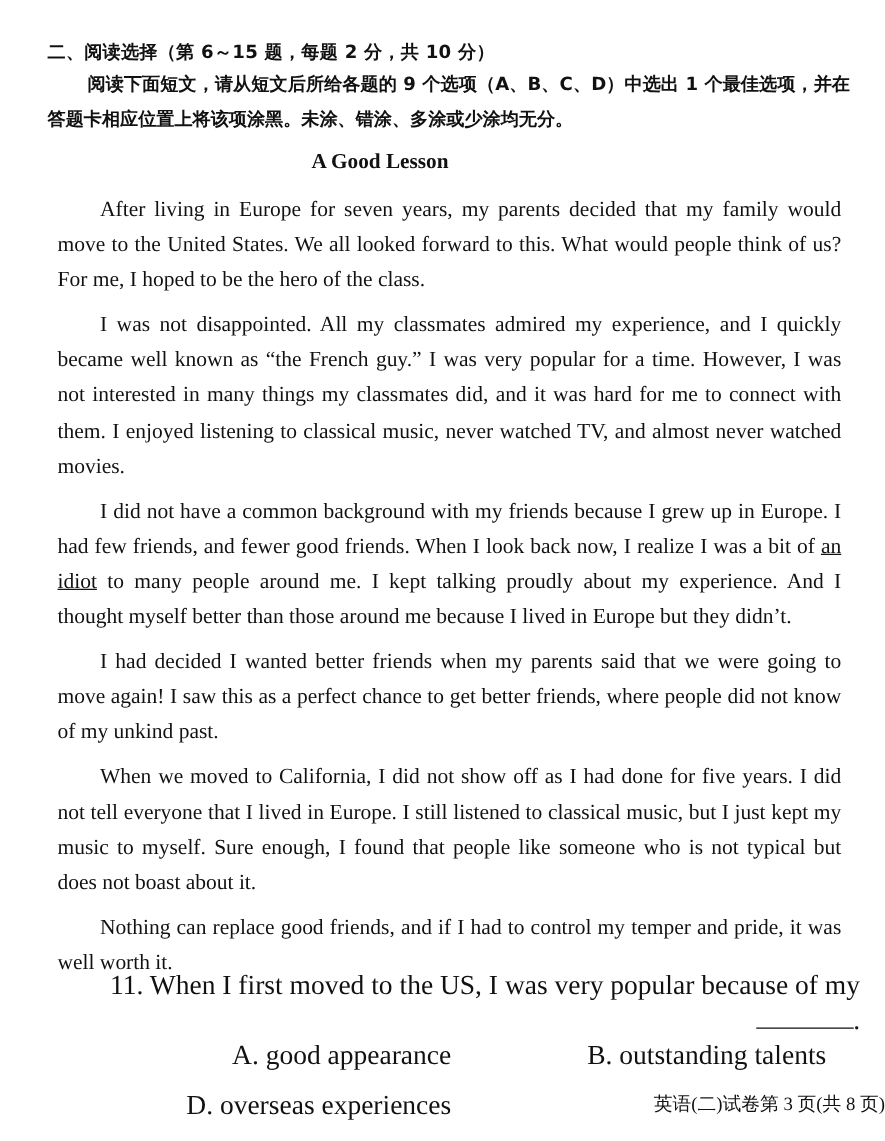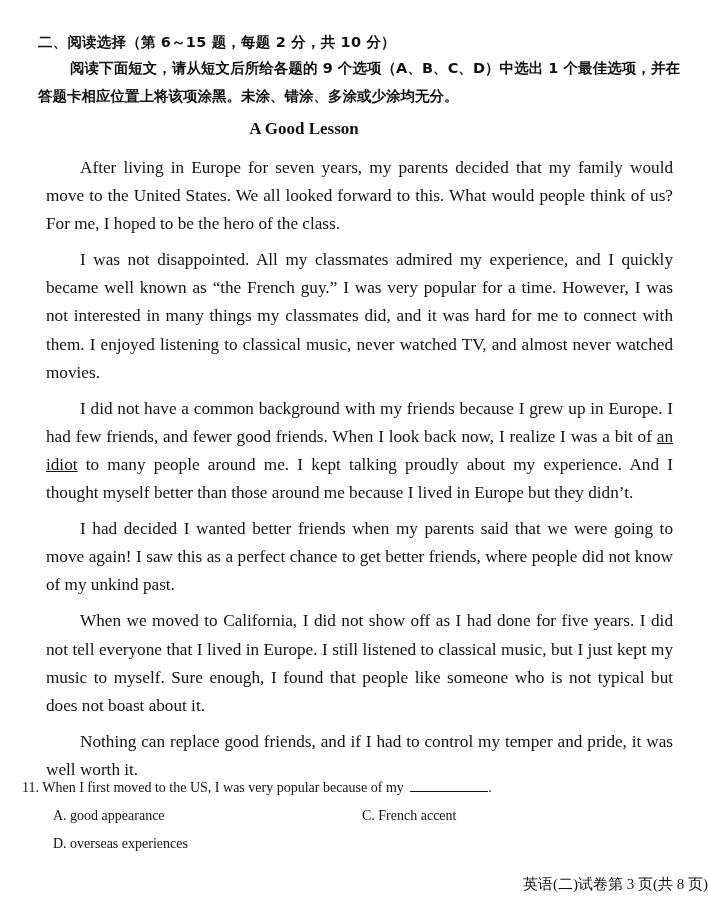--- a/index.html
+++ b/index.html
@@ -25,31 +25,31 @@
   }
   .passage {
     position: absolute; left: 38px; top: 146px; width: 643px;
     font-size: 17.2px; line-height: 28.1px;
   }
   .passage p {
     margin: 8px; text-indent: 34px; text-align: justify;
   }
   .u { text-decoration: underline; }
   .question {
-    position: absolute; left: 22px; top: 774px; width: 650px;
-    font-size: 14px; line-height: 28px;
+    position: absolute; left: 38px; top: 774px; width: 650px;
+    font-size: 22px; line-height: 28px; text-align: right;
   }
   .q-stem { display: block; }
   .blank {
     display: inline-block; width: 78px; border-bottom: 1px solid #111;
     height: 14px; vertical-align: baseline; margin-left: 3px;
   }
   .options {
     display: grid; grid-template-columns: 309px 300px;
-    margin-left: 31px; row-gap: 0;
+    margin-left: 14px; row-gap: 12px;
   }
   .footer {
     position: absolute; left: 0; top: 873px; width: 708px; text-align: right;
     font-size: 15px; line-height: 22px;
   }
 </style>
 </head>
 <body>
 
 <div class="section-head">二、阅读选择（第 6～15 题，每题 2 分，共 10 分）</div>
@@ -63,18 +63,18 @@
   <p><span>I did not have a common background with my friends because I grew up in Europe. I had few friends, and fewer good friends. When I look back now, I realize I was a bit of </span><span class="u">an idiot</span><span> to many people around me. I kept talking proudly about my experience. And I thought myself better than those around me because I lived in Europe but they didn’t.</span></p>
   <p>I had decided I wanted better friends when my parents said that we were going to move again! I saw this as a perfect chance to get better friends, where people did not know of my unkind past.</p>
   <p>When we moved to California, I did not show off as I had done for five years. I did not tell everyone that I lived in Europe. I still listened to classical music, but I just kept my music to myself. Sure enough, I found that people like someone who is not typical but does not boast about it.</p>
   <p>Nothing can replace good friends, and if I had to control my temper and pride, it was well worth it.</p>
 </div>
 
 <div class="question">
   <span class="q-stem"><span>11.</span> <span>When I first moved to the US, I was very popular because of my</span> <span class="blank"></span><span>.</span></span>
   <div class="options">
     <span>A. good appearance</span>
-    <span>C. French accent</span>
+    <span>B. outstanding talents</span>
     <span>D. overseas experiences</span>
   </div>
 </div>
 
 <div class="footer">英语(二)试卷第 3 页(共 8 页)</div>
 
 </body></html>

